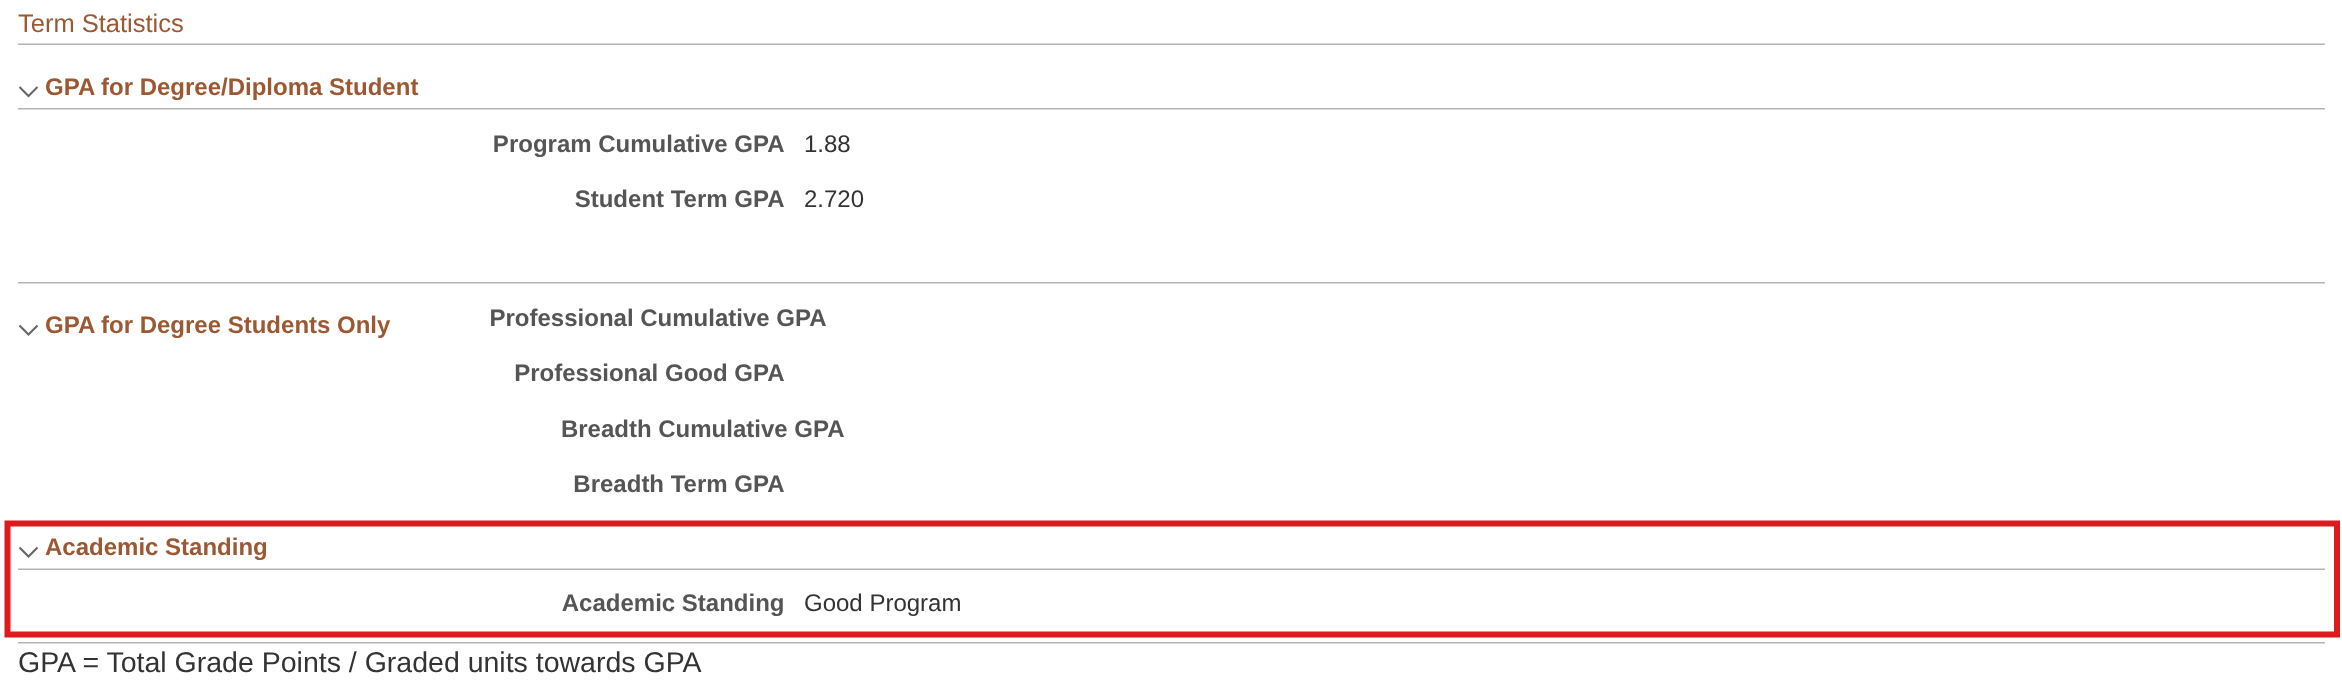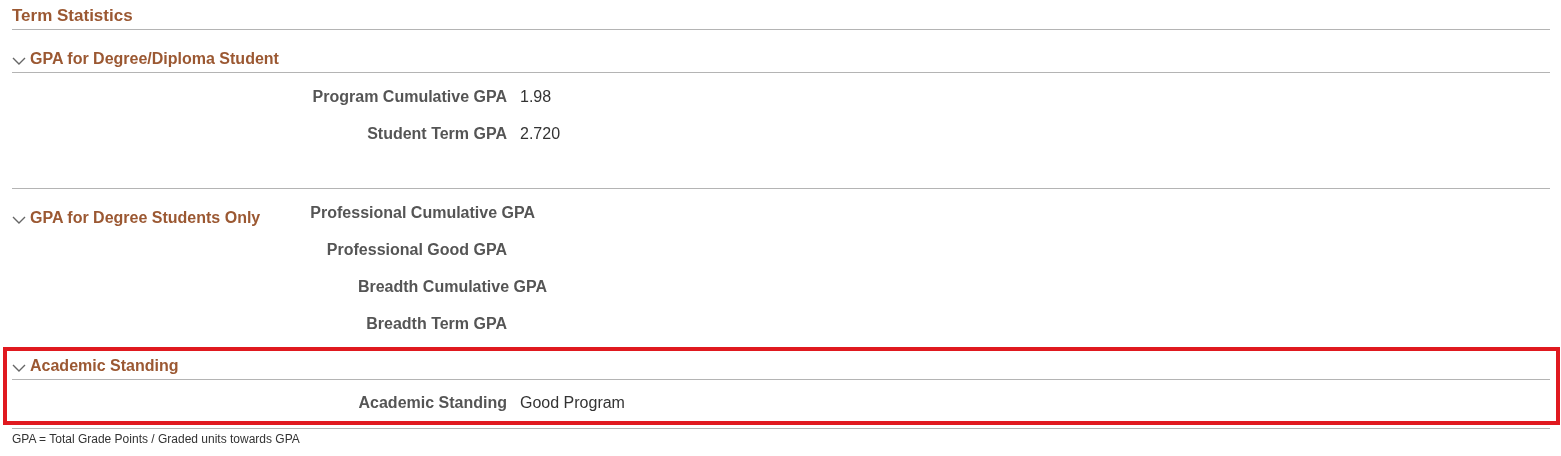--- a/index.html
+++ b/index.html
@@ -1,43 +1,43 @@
 <!DOCTYPE html>
 <html><head>
   <meta charset="utf-8">
   <style>
     html, body { margin: 0; padding: 0; background: #ffffff; }
     body { width: 1561px; height: 456px; position: relative; font-family: "Liberation Sans", sans-serif; overflow: hidden; }
-    .page-title { position: absolute; left: 12px; top: 6px; font-size: 17px; font-weight: bold; color: #9b5832; }
+    .page-title { position: absolute; left: 12px; top: 6px; font-size: 17px; font-weight: normal; color: #9b5832; }
     .hr { position: absolute; left: 12px; width: 1538px; height: 1px; background: #b4b4b4; }
     .section-hdr { position: absolute; left: 12px; font-size: 16px; font-weight: bold; color: #9b5832; display: flex; align-items: center; cursor: pointer; }
     .chev { display: inline-block; width: 14px; height: 10px; margin-right: 4px; margin-top: 3px; }
-    .row { position: absolute; left: 0; width: 1100px; height: 20px; font-size: 16px; text-decoration: underline; }
+    .row { position: absolute; left: 16px; width: 1100px; height: 20px; font-size: 16px; text-decoration: underline; }
     .lbl { position: absolute; right: calc(1100px - 507px); font-weight: bold; color: #555555; white-space: nowrap; }
     .val { position: absolute; left: 520px; color: #333333; white-space: nowrap; }
     .highlight { position: absolute; left: 3px; top: 347px; width: 1549px; height: 70px; border: 4px solid #e0191f; box-sizing: content-box; }
-    .footnote { position: absolute; left: 12px; top: 432px; font-size: 12px; color: #333333; }
+    .footnote { position: absolute; left: 12px; top: 432px; font-size: 19px; color: #333333; }
   </style>
 </head>
 <body>
 
 <div class="page-title">Term Statistics</div>
 <div class="hr" style="top:29px;"></div>
 
 <div class="section-hdr" style="top:50px;">
   <svg class="chev" viewBox="0 0 14 10">
       <polyline points="1,2 7,8 13,2" fill="none" stroke="#666" stroke-width="1.4"></polyline>
     </svg>
   <span>GPA for Degree/Diploma Student</span>
 </div>
 <div class="hr" style="top:72px;"></div>
 
 <div class="row" style="top:88px;">
   <span class="lbl">Program Cumulative GPA</span>
-  <span class="val">1.98</span>
+  <span class="val">1.88</span>
 </div>
 <div class="row" style="top:125px;">
   <span class="lbl">Student Term GPA</span>
   <span class="val">2.720</span>
 </div>
 
 <div class="section-hdr" style="top:166px;margin-top:43px;">
   <svg class="chev" viewBox="0 0 14 10">
       <polyline points="1,2 7,8 13,2" fill="none" stroke="#666" stroke-width="1.4"></polyline>
     </svg>

